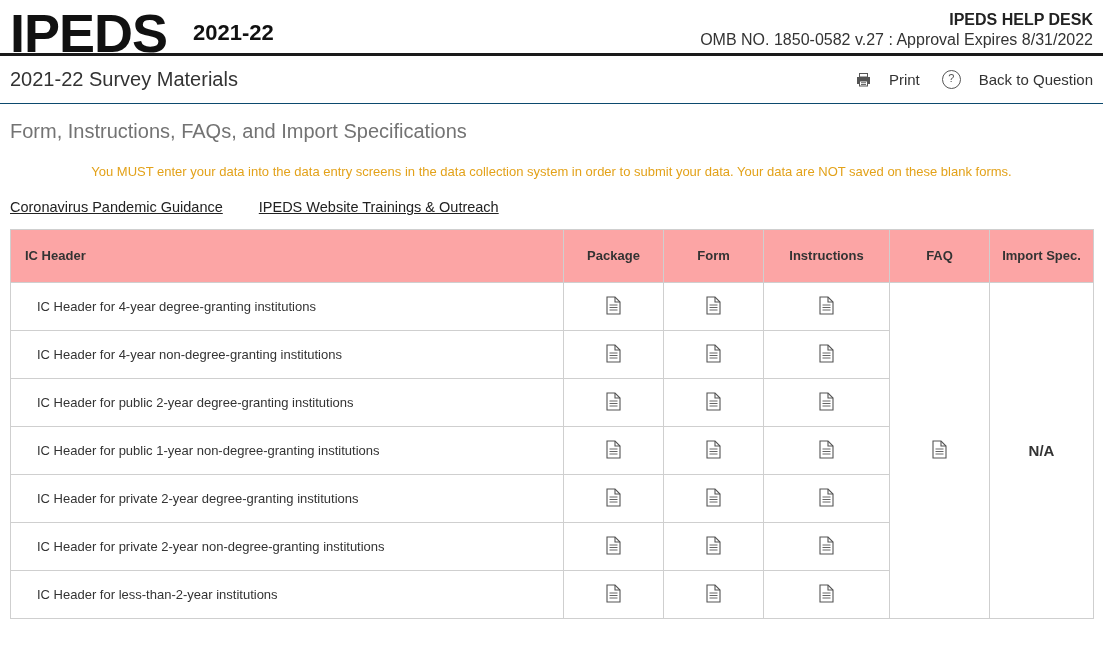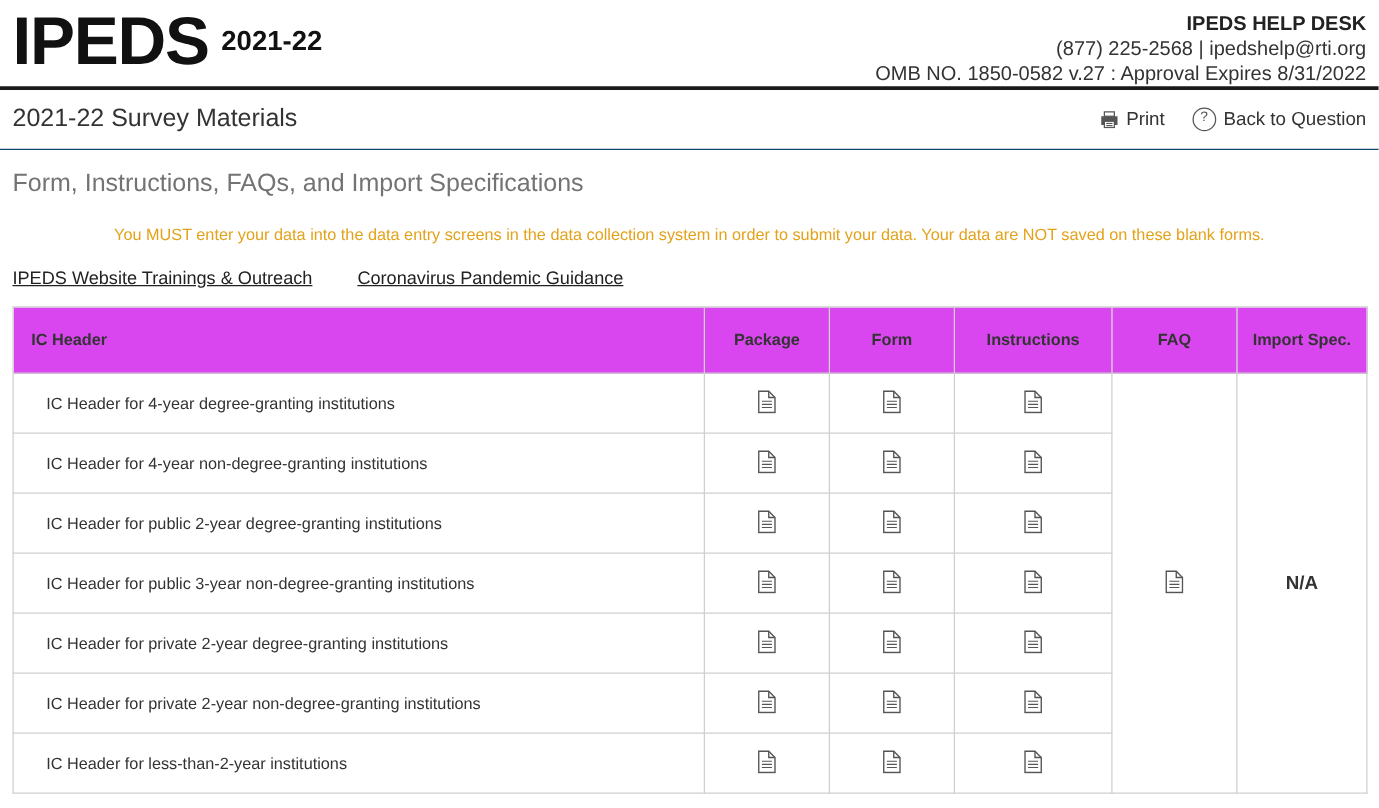--- a/index.html
+++ b/index.html
@@ -14,36 +14,36 @@
     font-family: "Liberation Sans", sans-serif;
     color: #333333;
   }
 
   
   .header {
     display: flex;
     align-items: flex-start;
     padding: 4px 10px 6px 10px;
     border-bottom: 3px solid #1a1a1a;
-    height: 72px;
+    height: 56px;
     box-sizing: border-box;
   }
   .brand {
     display: flex;
     align-items: center;
   }
   .brand-ipeds {
     font-size: 54px;
     font-weight: bold;
     letter-spacing: -1px;
     color: #111111;
     line-height: 58px;
   }
   .brand-sub {
-    margin-left: 10px;
+    margin-left: 26px;
     font-size: 22px;
     font-weight: bold;
     color: #111111;
     line-height: 26px;
   }
   .brand-sub div {
     white-space: nowrap;
   }
   .header-right {
     margin-left: auto;
@@ -73,21 +73,21 @@
   }
   .subheader-actions {
     margin-left: auto;
     display: flex;
     align-items: center;
     gap: 22px;
   }
   .action {
     display: flex;
     align-items: center;
-    gap: 6px;
+    gap: 18px;
     font-size: 15px;
     color: #333333;
     cursor: pointer;
   }
   .icon-print {
     width: 15px;
     height: 15px;
     position: relative;
     display: inline-block;
   }
@@ -136,21 +136,21 @@
     width: 1083px;
     table-layout: fixed;
     font-size: 13px;
   }
   table.materials th,
   table.materials td {
     border: 1px solid #cfcfcf;
     vertical-align: middle;
   }
   table.materials thead th {
-    background: #d946ef;
+    background: #fca5a5;
     font-size: 13px;
     font-weight: bold;
     color: #333333;
     height: 44px;
     text-align: center;
     padding: 4px 6px;
     line-height: 16px;
   }
   table.materials thead th.first {
     text-align: left;
@@ -185,21 +185,20 @@
 
 <div class="header">
   <div class="brand">
     <div class="brand-ipeds">IPEDS</div>
     <div class="brand-sub">
       <div>2021-22</div>
     </div>
   </div>
   <div class="header-right">
     <div class="hd-title">IPEDS HELP DESK</div>
-    <div>(877) 225-2568 | ipedshelp@rti.org</div>
     <div>OMB NO. 1850-0582 v.27 : Approval Expires 8/31/2022</div>
   </div>
 </div>
 
 <div class="subheader">
   <div class="subheader-title">2021-22 Survey Materials</div>
   <div class="subheader-actions">
     <div class="action">
       <span class="icon-print">
         <svg width="15" height="15" viewBox="0 0 15 15">
@@ -218,22 +217,22 @@
     </div>
   </div>
 </div>
 
 <div class="main">
   <div class="page-heading">Form, Instructions, FAQs, and Import Specifications</div>
 
   <div class="warn">You MUST enter your data into the data entry screens in the data collection system in order to submit your data. Your data are NOT saved on these blank forms.</div>
 
   <div class="links">
+    <a href="#">Coronavirus Pandemic Guidance</a>
     <a href="#">IPEDS Website Trainings &amp; Outreach</a>
-    <a href="#">Coronavirus Pandemic Guidance</a>
   </div>
 
   <table class="materials">
     <colgroup>
       <col style="width:553px">
       <col style="width:100px">
       <col style="width:100px">
       <col style="width:126px">
       <col style="width:100px">
       <col style="width:104px">
@@ -347,21 +346,21 @@
             <svg width="15" height="19" viewBox="0 0 15 19">
                 <path d="M1 1h8l5 5v12H1z" fill="#fff" stroke="#555" stroke-width="1.1"></path>
                 <path d="M9 1v5h5" fill="none" stroke="#555" stroke-width="1.1"></path>
                 <path d="M3.5 9h8M3.5 11.5h8M3.5 14h8" stroke="#555" stroke-width="0.9"></path>
               </svg>
           </span>
         </td>
       </tr>
 
       <tr>
-        <td class="label">IC Header for public 3-year non-degree-granting institutions</td>
+        <td class="label">IC Header for public 1-year non-degree-granting institutions</td>
         <td>
           <span class="doc-icon">
             <svg width="15" height="19" viewBox="0 0 15 19">
                 <path d="M1 1h8l5 5v12H1z" fill="#fff" stroke="#555" stroke-width="1.1"></path>
                 <path d="M9 1v5h5" fill="none" stroke="#555" stroke-width="1.1"></path>
                 <path d="M3.5 9h8M3.5 11.5h8M3.5 14h8" stroke="#555" stroke-width="0.9"></path>
               </svg>
           </span>
         </td>
         <td>

